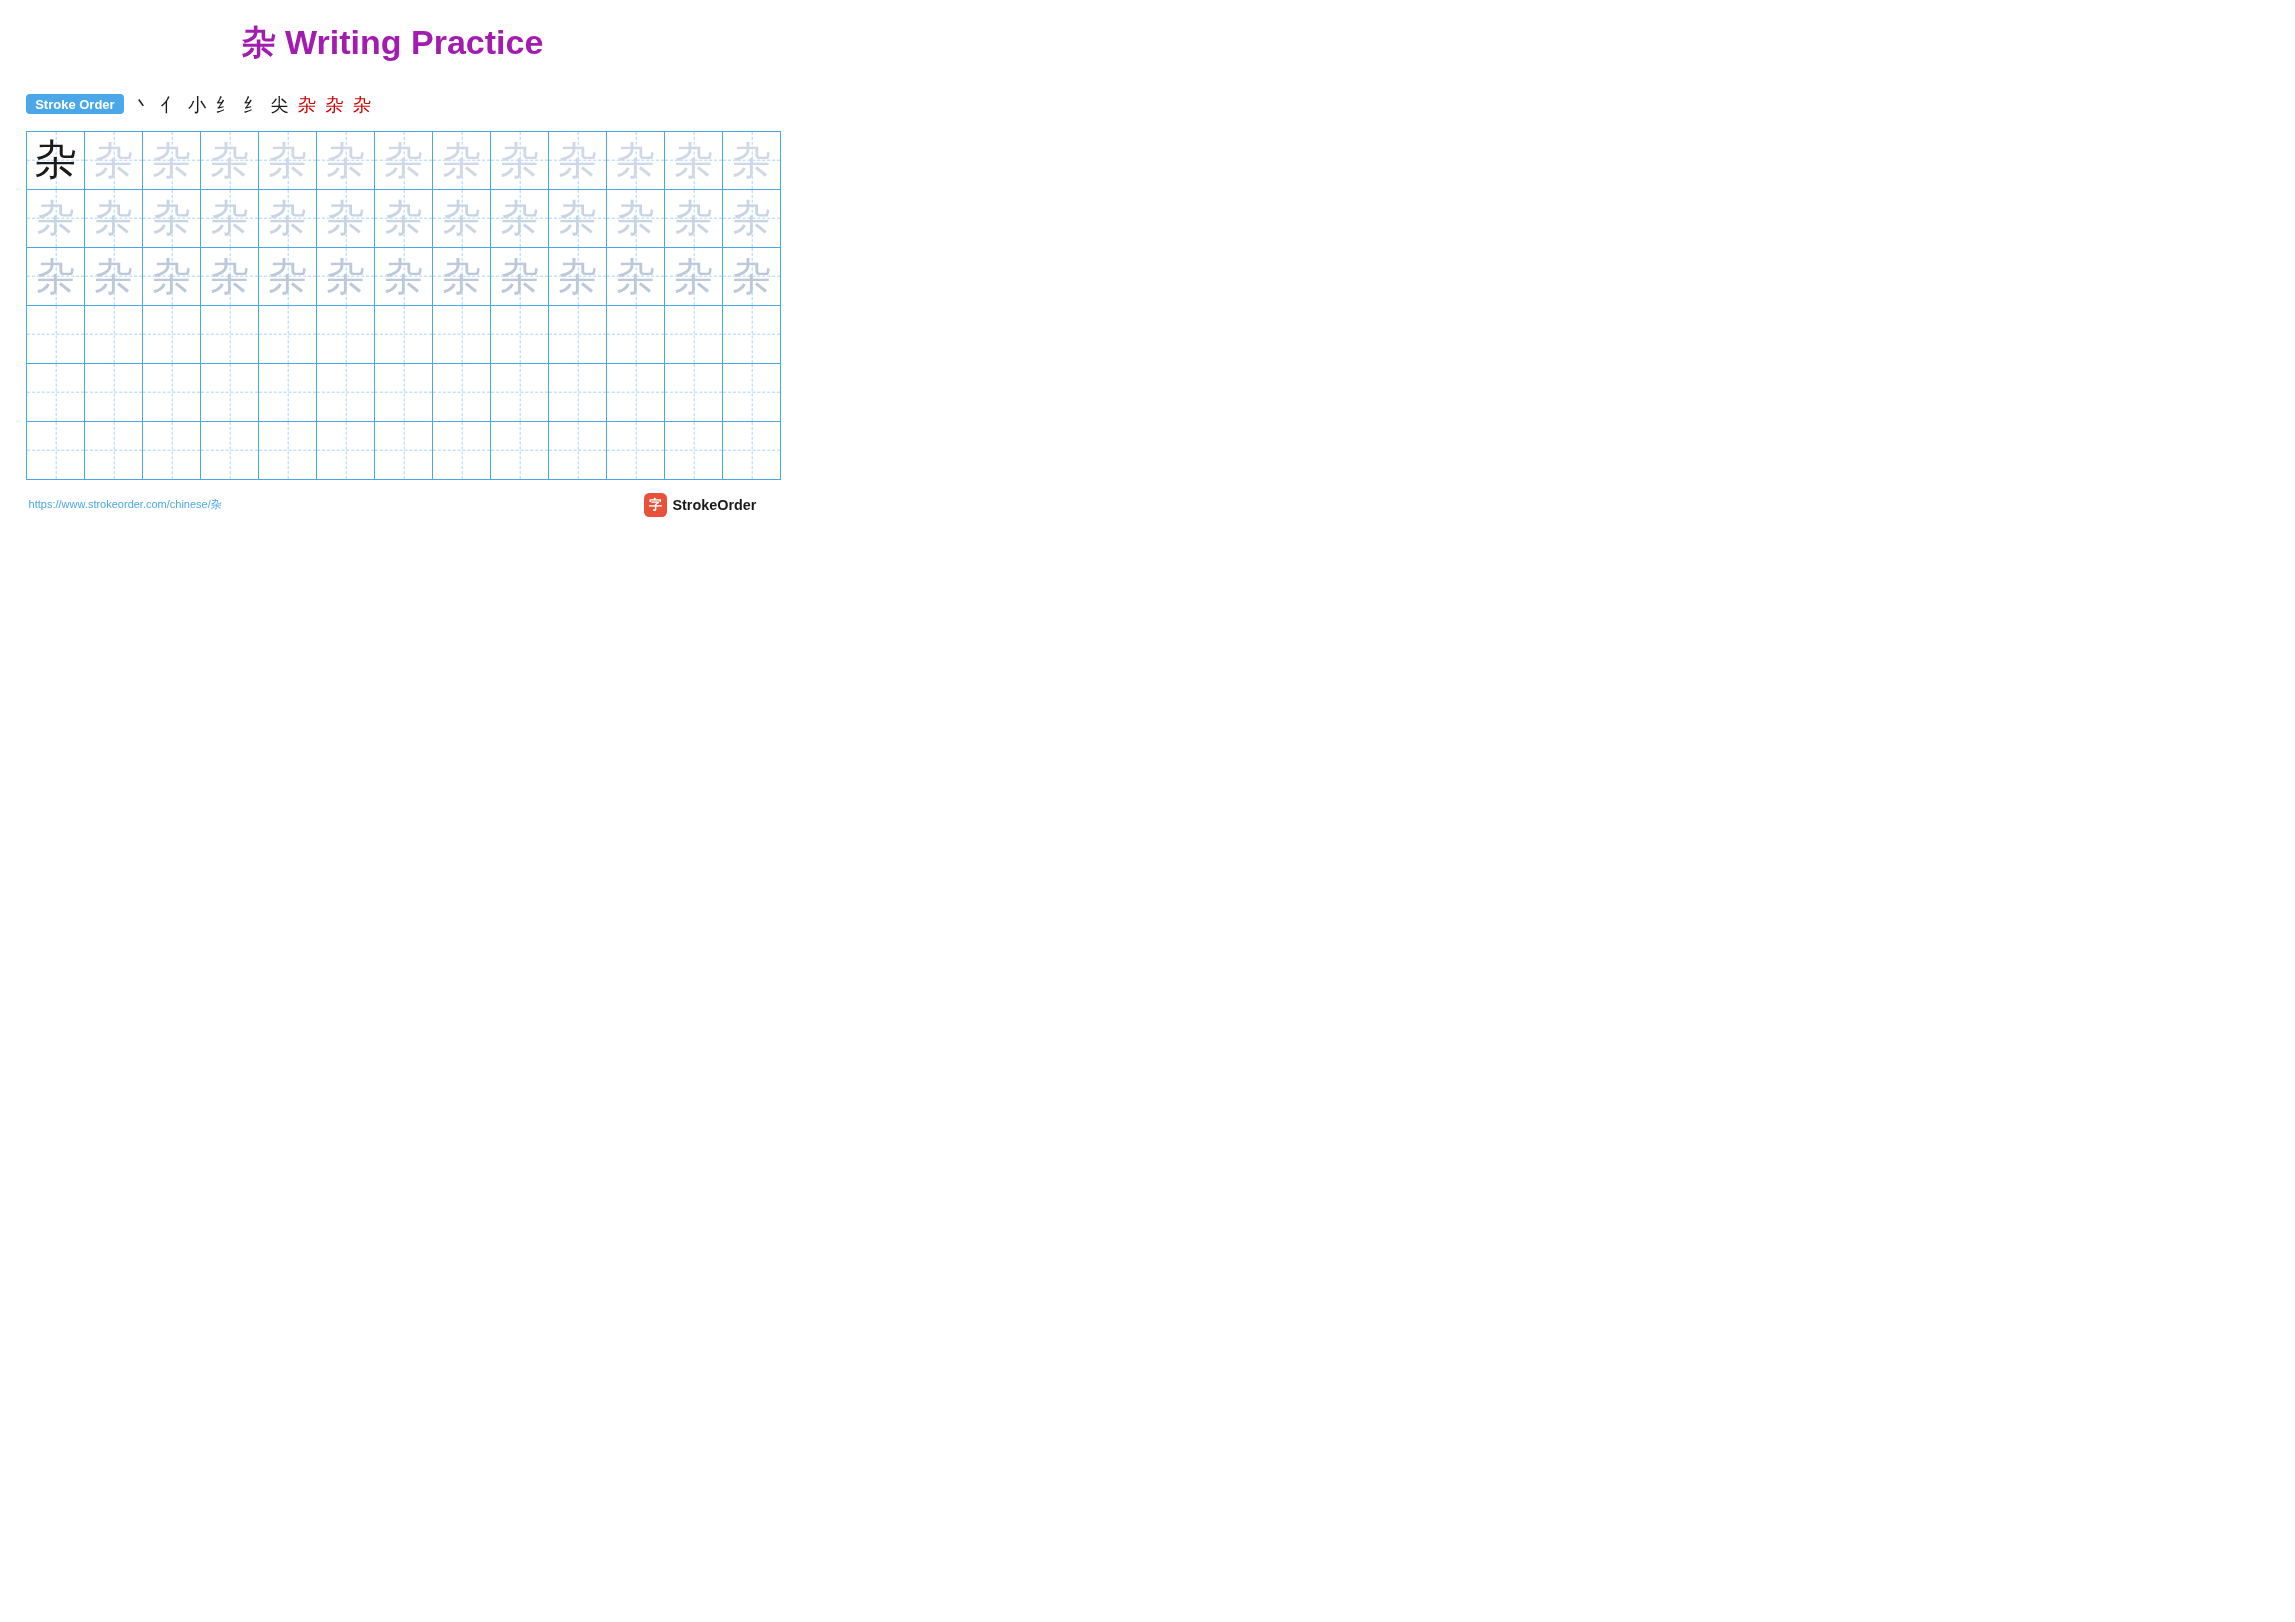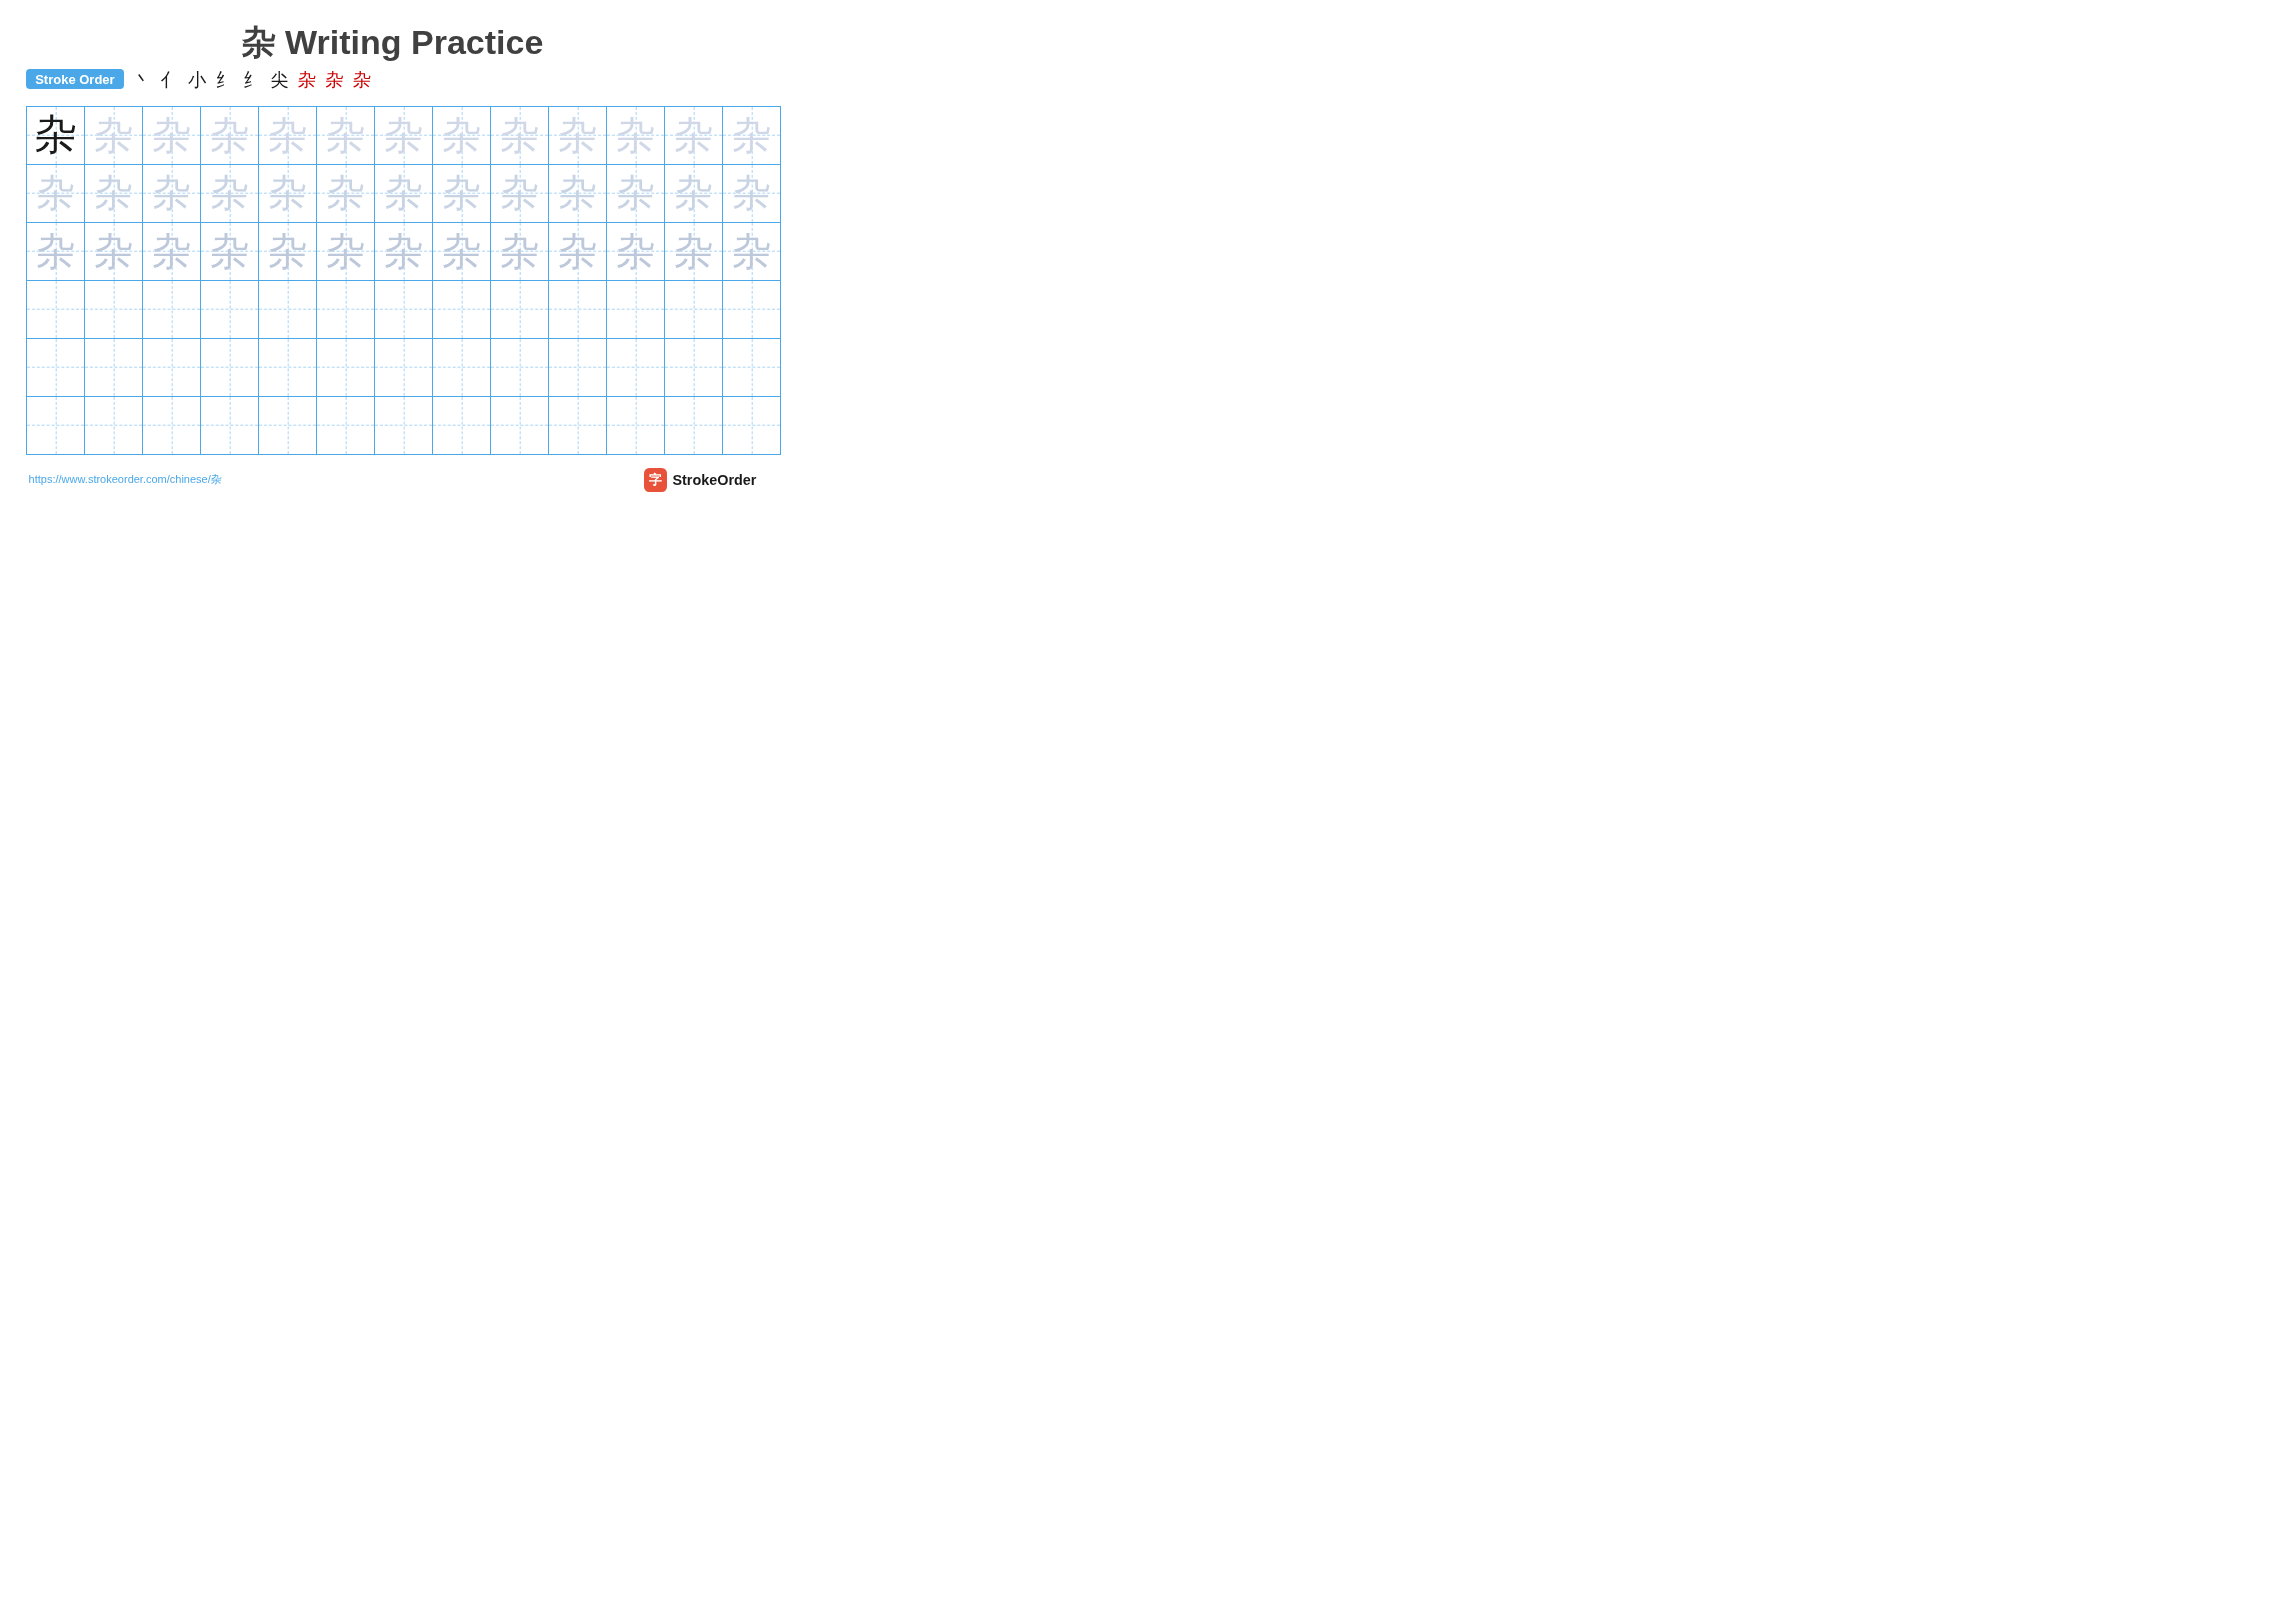--- a/index.html
+++ b/index.html
@@ -9,22 +9,22 @@
       width: 785px;
       min-height: 556px;
       padding: 19.6px 26px;
       position: relative;
     }
 
     .page-title {
       text-align: center;
       font-size: 34px;
       font-weight: bold;
-      color: #404040;
-      margin-bottom: 1px;
+      color: #a21caf;
+      margin-bottom: 26px;
       font-family: sans-serif;
     }
 
     .stroke-order-row {
       display: flex;
       align-items: center;
       gap: 9.2px;
       margin-bottom: 14.4px;
       font-size: 18.3px;
     }

